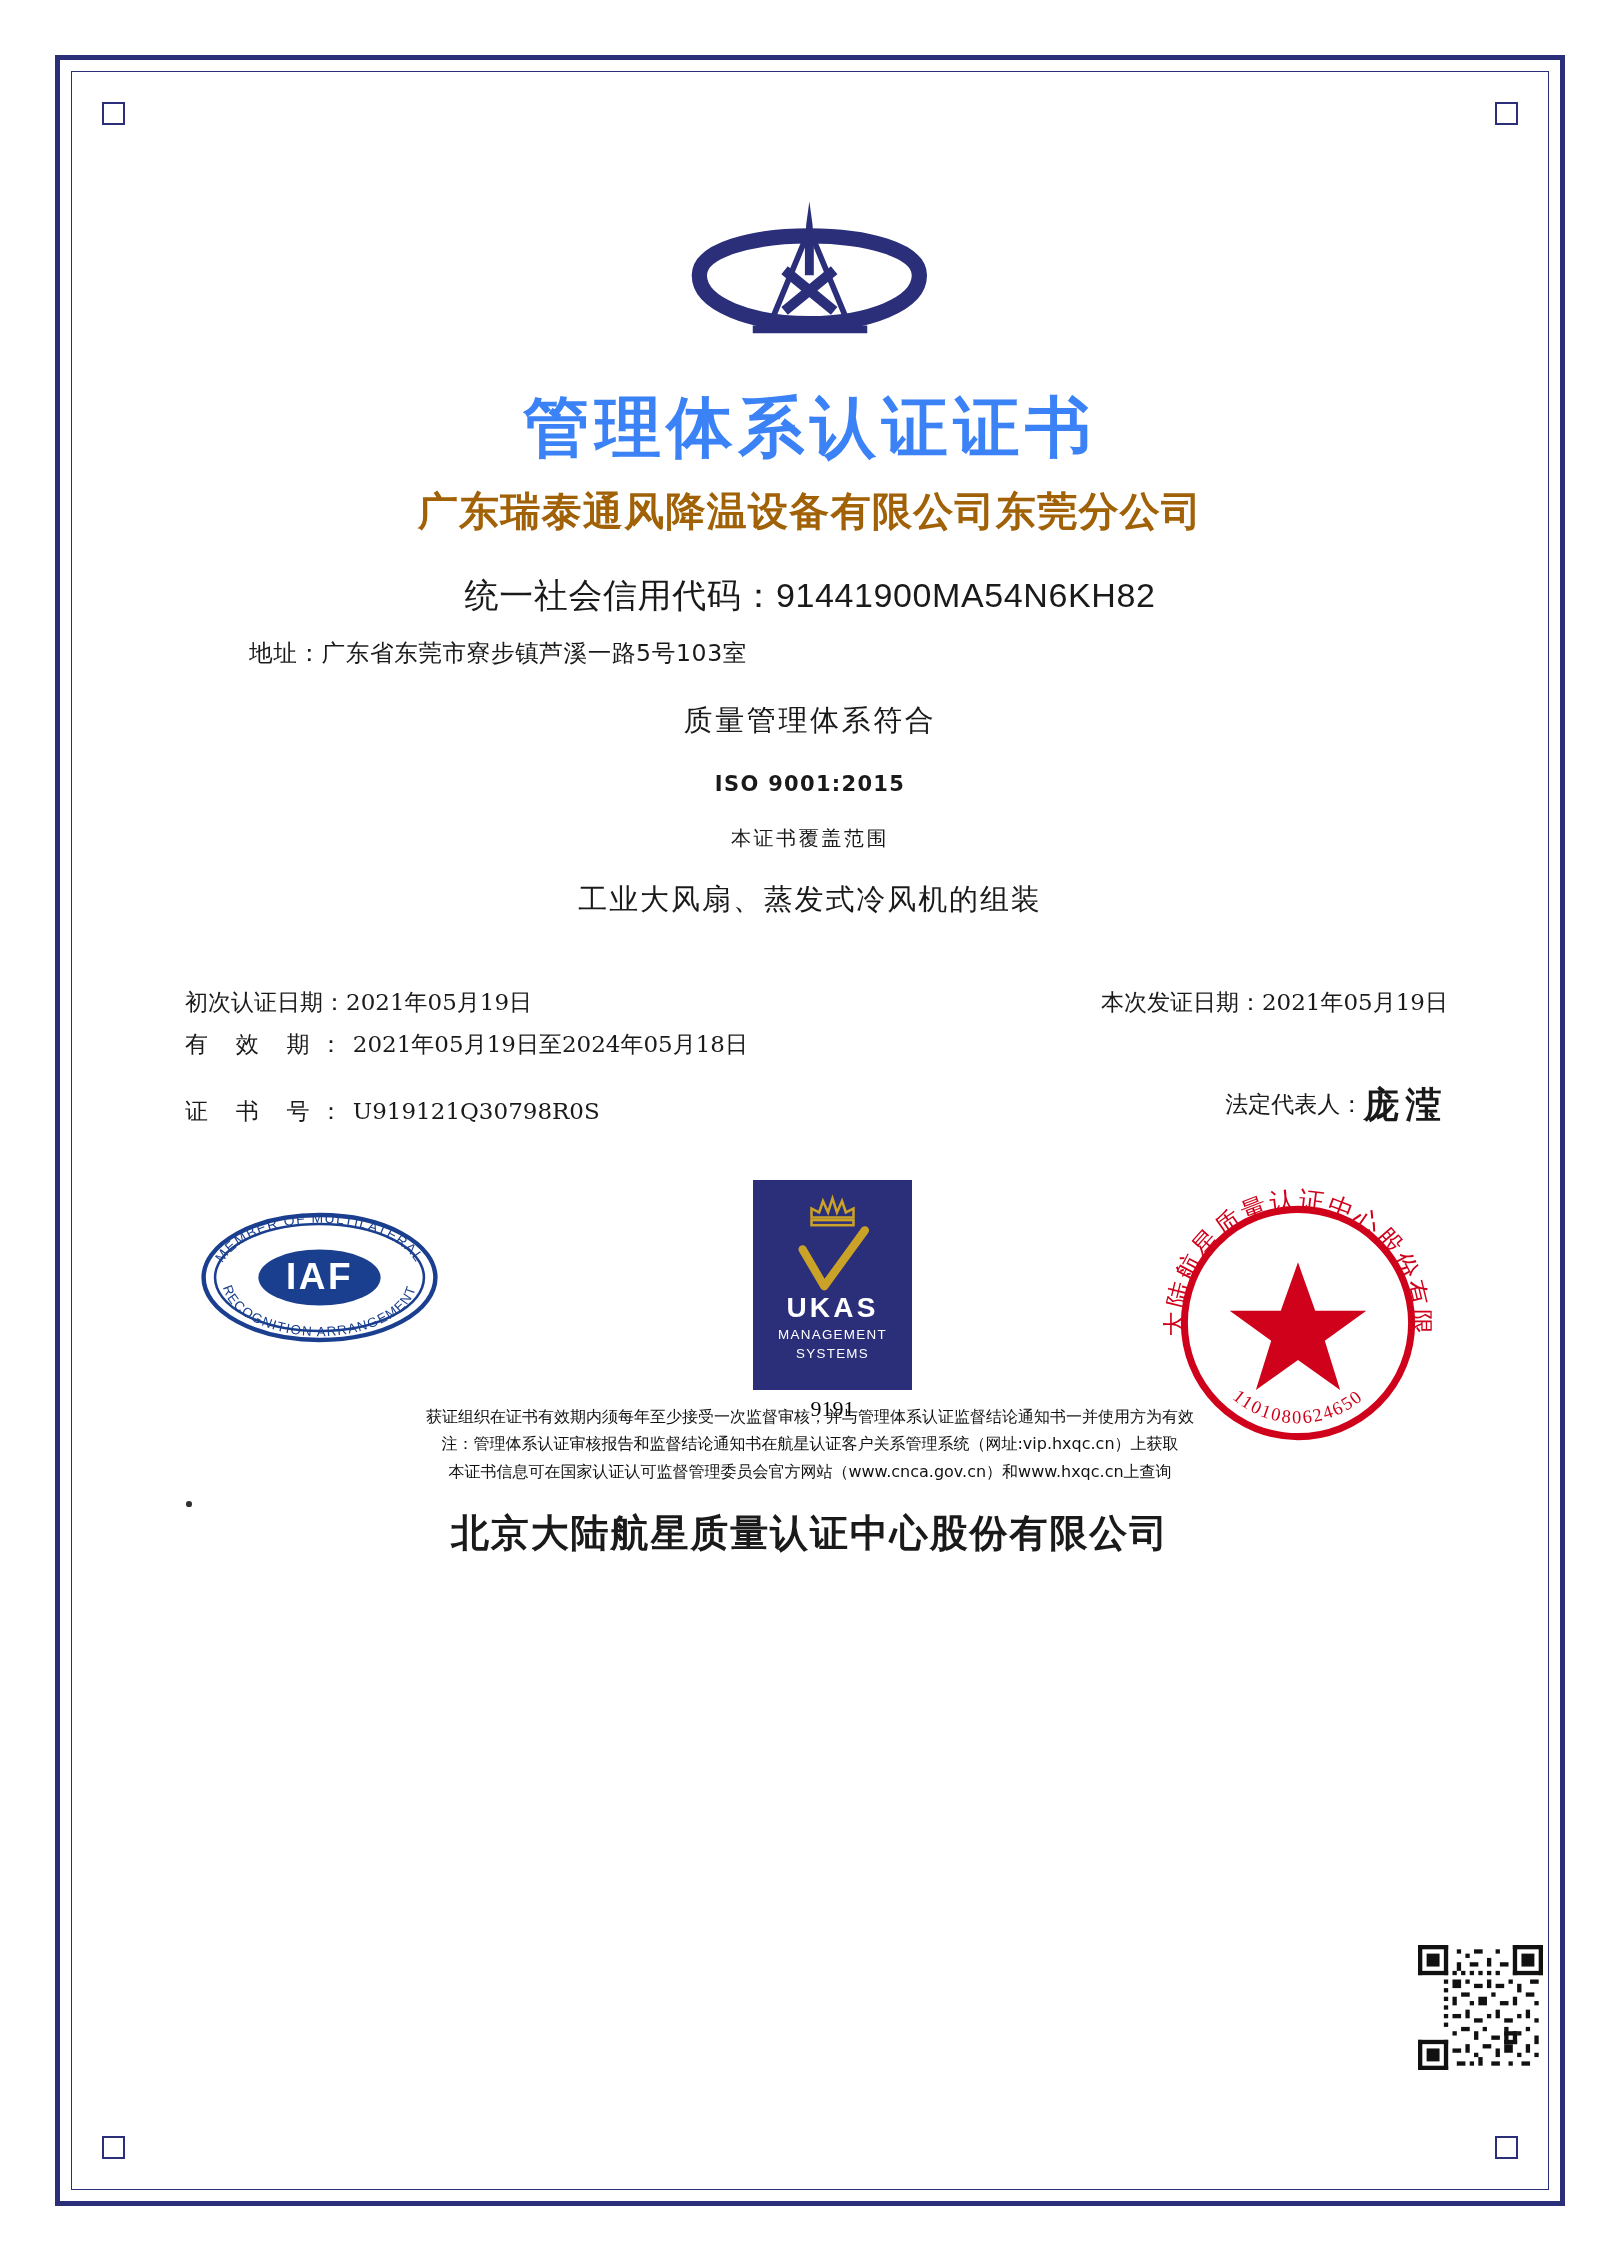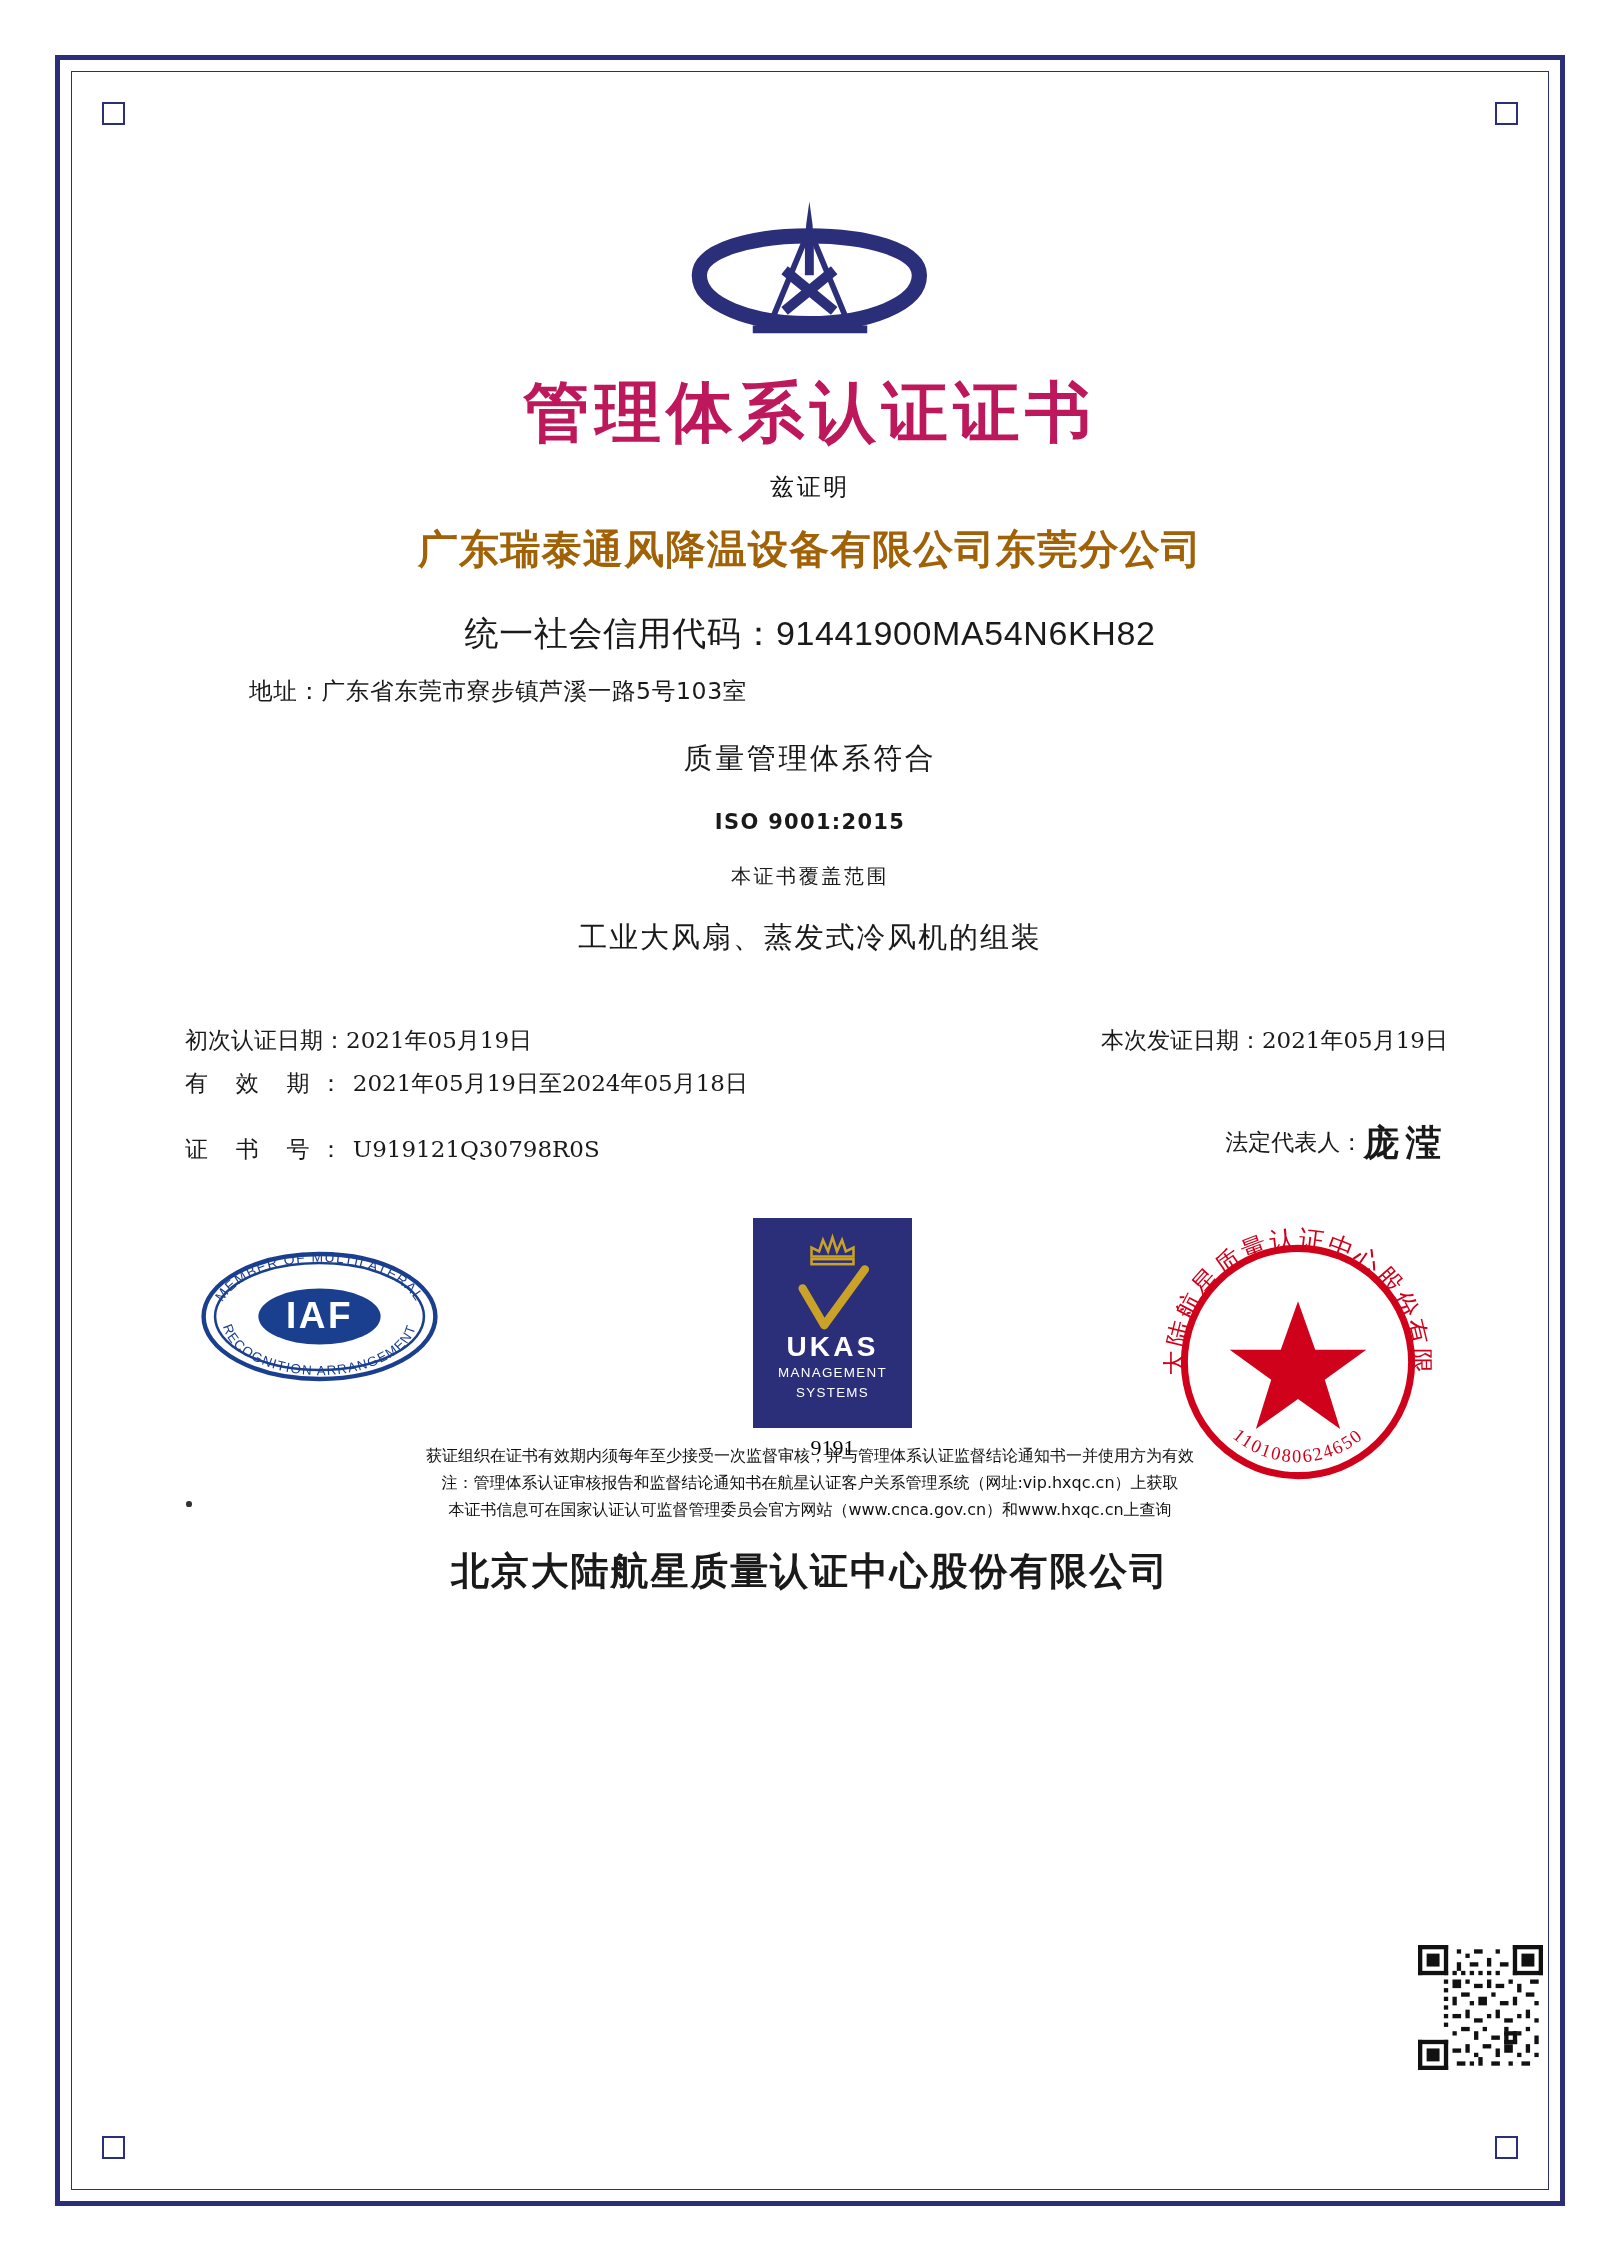--- a/index.html
+++ b/index.html
@@ -70,26 +70,26 @@
   .logo-wrap {
     margin-top: 99px;
     height: 166px;
     display: flex;
     align-items: center;
     justify-content: center;
   }
 
   
   .cert-title {
-    font-family: Liberation Mono, monospace;
+    font-family: Liberation Serif, serif;
     font-weight: bold;
     font-size: 66px;
     letter-spacing: 5.7px;
-    color: #be185d;
-    margin-top: 21px;
+    color: #3b82f6;
+    margin-top: 31px;
     line-height: 1.1;
   }
   .zi-zheng-ming {
     font-family: "DejaVu Sans", sans-serif;
     font-size: 24px;
     margin-top: 16.6px;
     letter-spacing: 2.6px;
     color: #111;
   }
   .company-name {
@@ -295,21 +295,20 @@
 
       <path d="M36 120 C36 80 120 58 209 58 C298 58 382 80 382 120 C382 166 300 196 209 196 C118 196 36 166 36 120 Z" fill="none" stroke="#2b2f7a" stroke-width="24"></path>
 
       <path d="M170 112 L248 176 M248 112 L170 176" stroke="#2b2f7a" stroke-width="16" fill="none"></path>
 
       <path d="M120 205 L300 205" stroke="#2b2f7a" stroke-width="12"></path>
     </svg>
   </div>
 
   <div class="cert-title">管理体系认证证书</div>
-  <div class="zi-zheng-ming">兹证明</div>
   <div class="company-name">广东瑞泰通风降温设备有限公司东莞分公司</div>
   <div class="credit-code">统一社会信用代码：91441900MA54N6KH82</div>
   <div class="address">地址：广东省东莞市寮步镇芦溪一路5号103室</div>
   <div class="conform-line">质量管理体系符合</div>
   <div class="standard">ISO 9001:2015</div>
   <div class="scope-label">本证书覆盖范围</div>
   <div class="scope-text">工业大风扇、蒸发式冷风机的组装</div>
 
   <div class="details">
     <div class="det-row">

